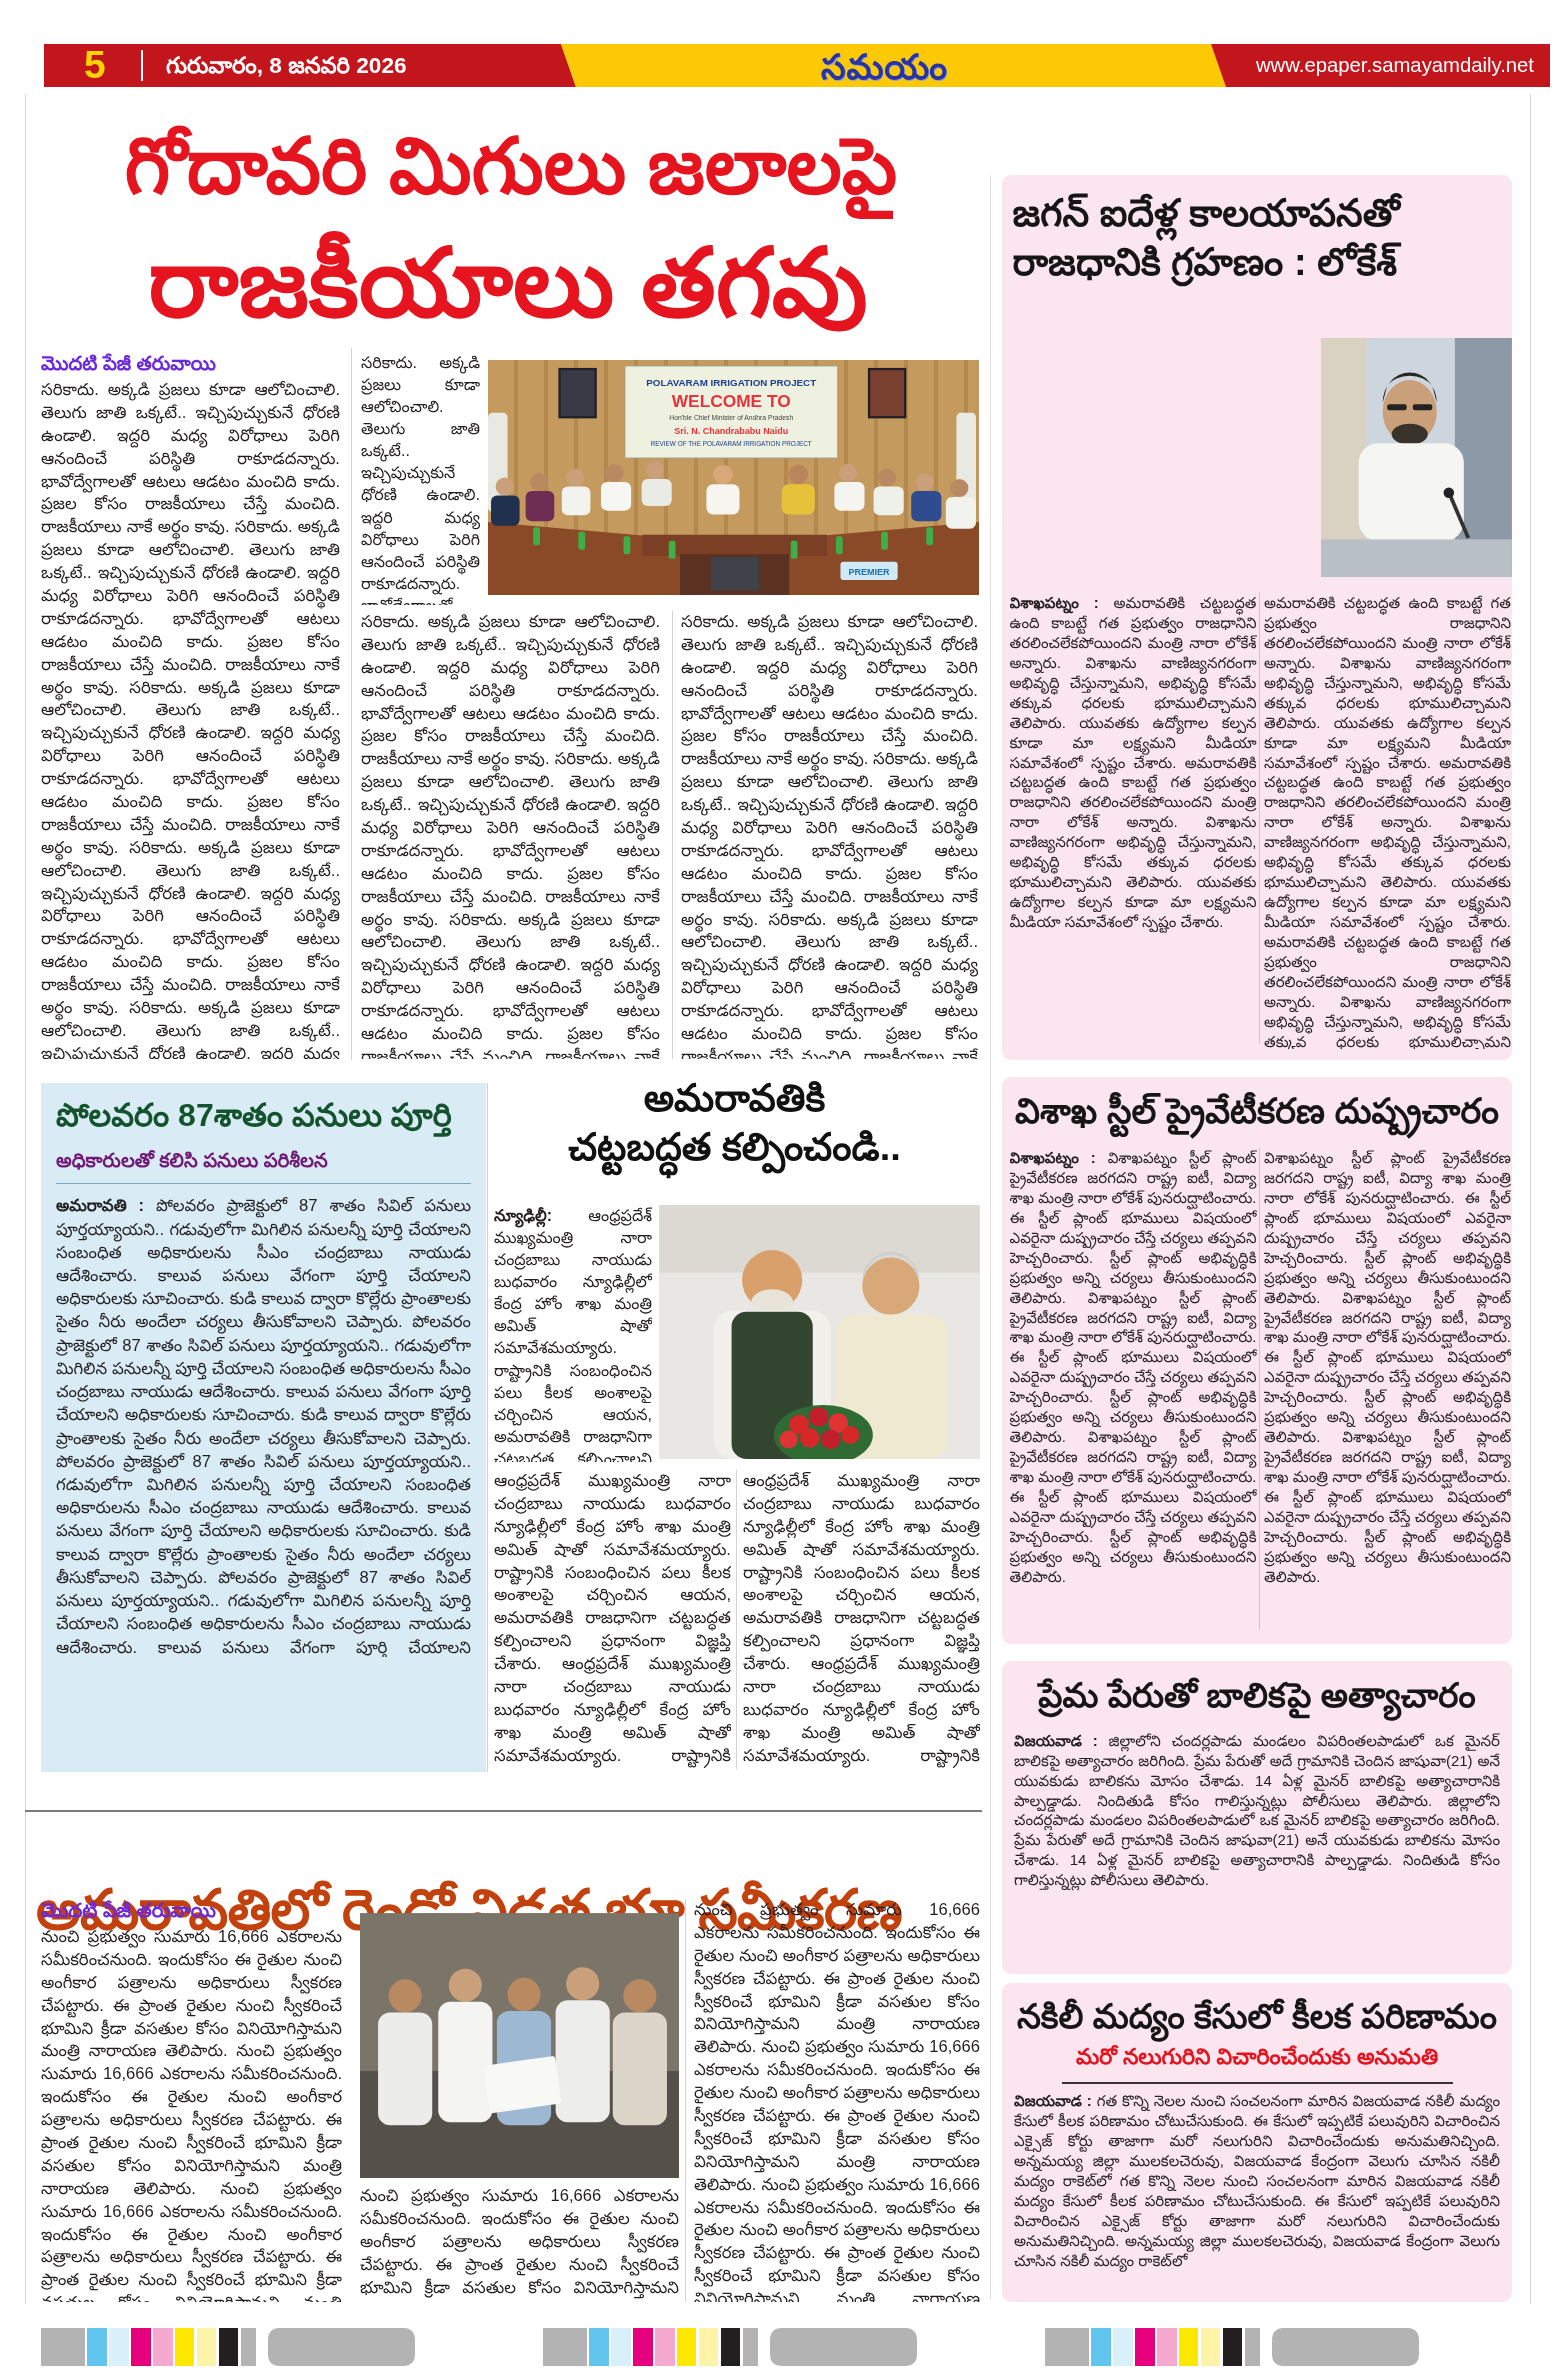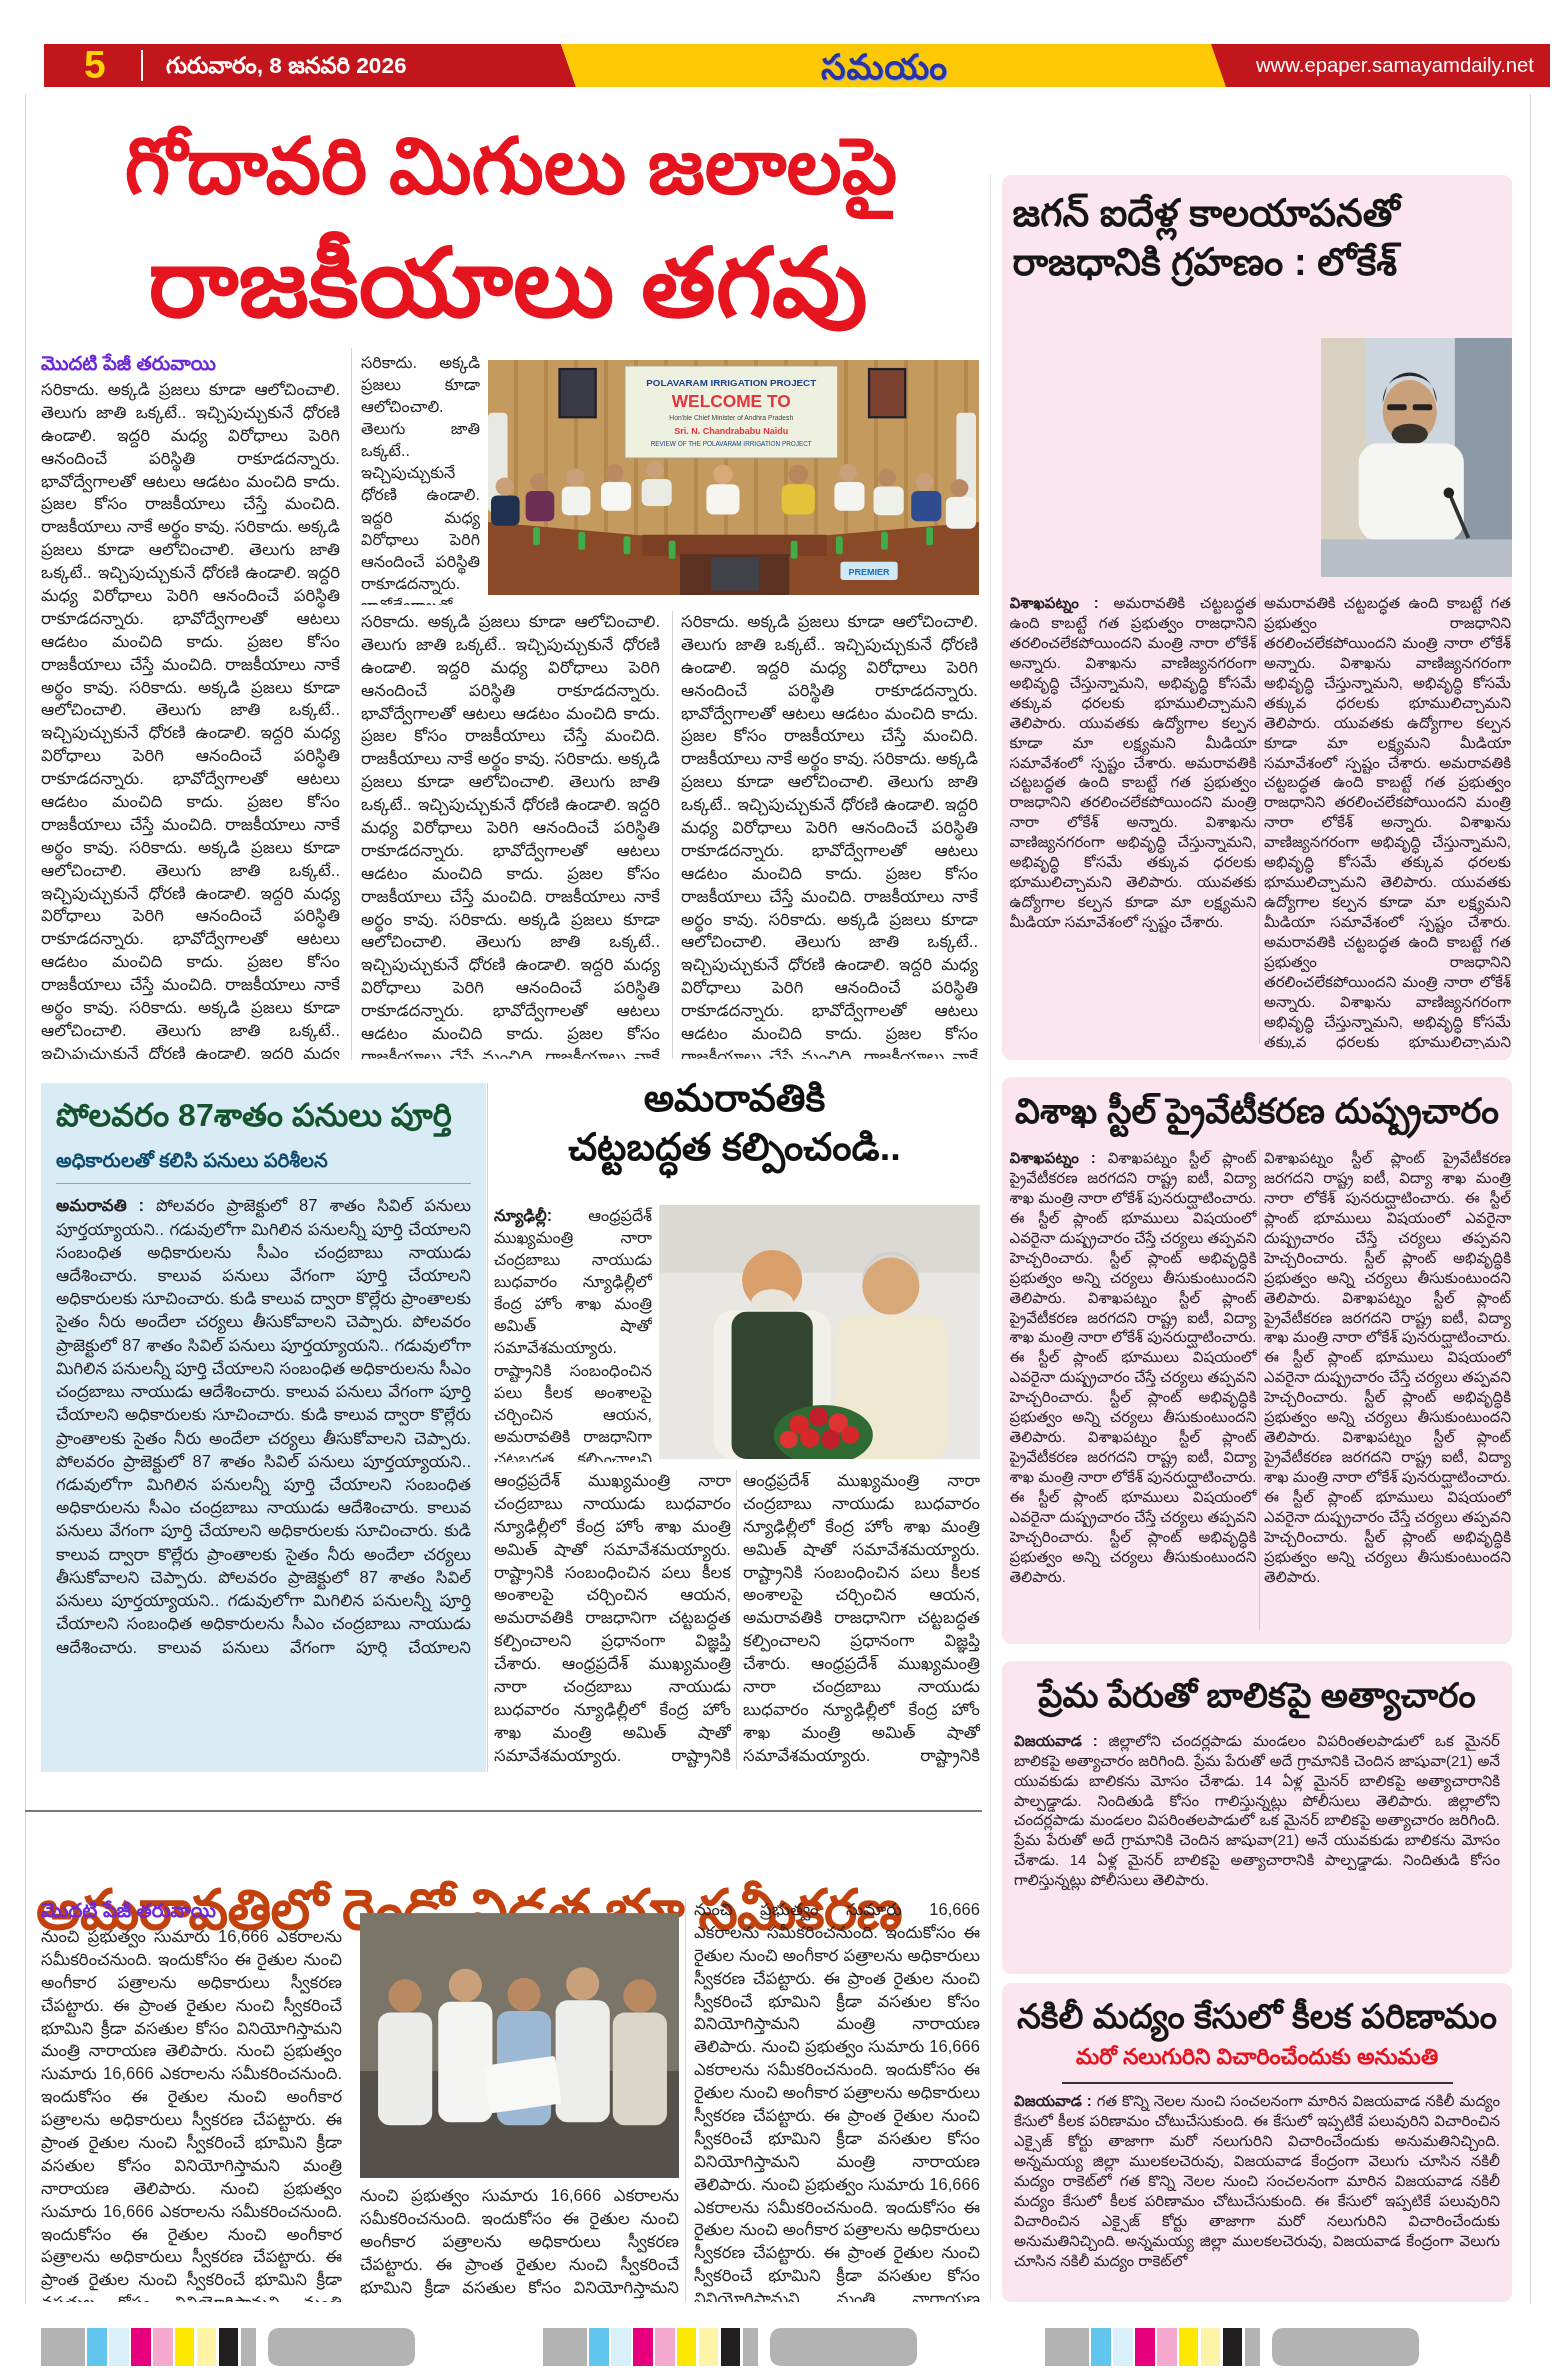--- a/index.html
+++ b/index.html
@@ -24,21 +24,21 @@
            font-weight:900;color:#e5141e;white-space:nowrap;overflow:hidden;}
   .lead-h2{position:absolute;left:34px;top:223px;width:948px;text-align:center;font-size:96px;line-height:120px;
            font-weight:900;color:#e5141e;white-space:nowrap;overflow:hidden;}
   .cont-label{font-size:19.6px;font-weight:800;color:#6d28d9;}
   .bodytxt{font-size:16.6px;line-height:1.38;text-align:justify;overflow:hidden;}
   .bodytxt .dl{font-weight:800;}
   .col{position:absolute;overflow:hidden;}
   
   .pol-box{position:absolute;left:41px;top:1083px;width:445px;height:689px;background:#d9ecf6;box-sizing:border-box;padding:13.5px 15px;overflow:hidden;}
   .pol-h{font-size:32px;font-weight:800;color:#14532d;line-height:1.15;margin:0 0 10.5px 0;}
-  .pol-sub{font-size:19.6px;font-weight:700;color:#0c4a6e;padding:5.3px 0 6.8px 0;border-bottom:0.8px solid #7fa8bf;}
+  .pol-sub{font-size:19.6px;font-weight:700;color:#701a75;padding:5.3px 0 6.8px 0;border-bottom:0.8px solid #7fa8bf;}
   .pol-body{font-size:16.6px;line-height:1.4;text-align:justify;margin-top:10.5px;height:463px;overflow:hidden;}
   
   .ama-h{position:absolute;left:489px;top:1074px;width:491px;text-align:center;font-size:38px;line-height:1.3;
          font-weight:900;color:#111;}
   
   .land-h{position:absolute;left:36px;top:1877px;width:946px;font-size:56px;font-weight:900;color:#c2410c;
           white-space:nowrap;overflow:hidden;letter-spacing:-0.8px;}
   
   .side-box{position:absolute;left:1002px;width:510px;background:#fbe6f0;box-sizing:border-box;overflow:hidden;border-radius:9px;}
   .side-h{font-weight:900;color:#161616;line-height:1.3;}

